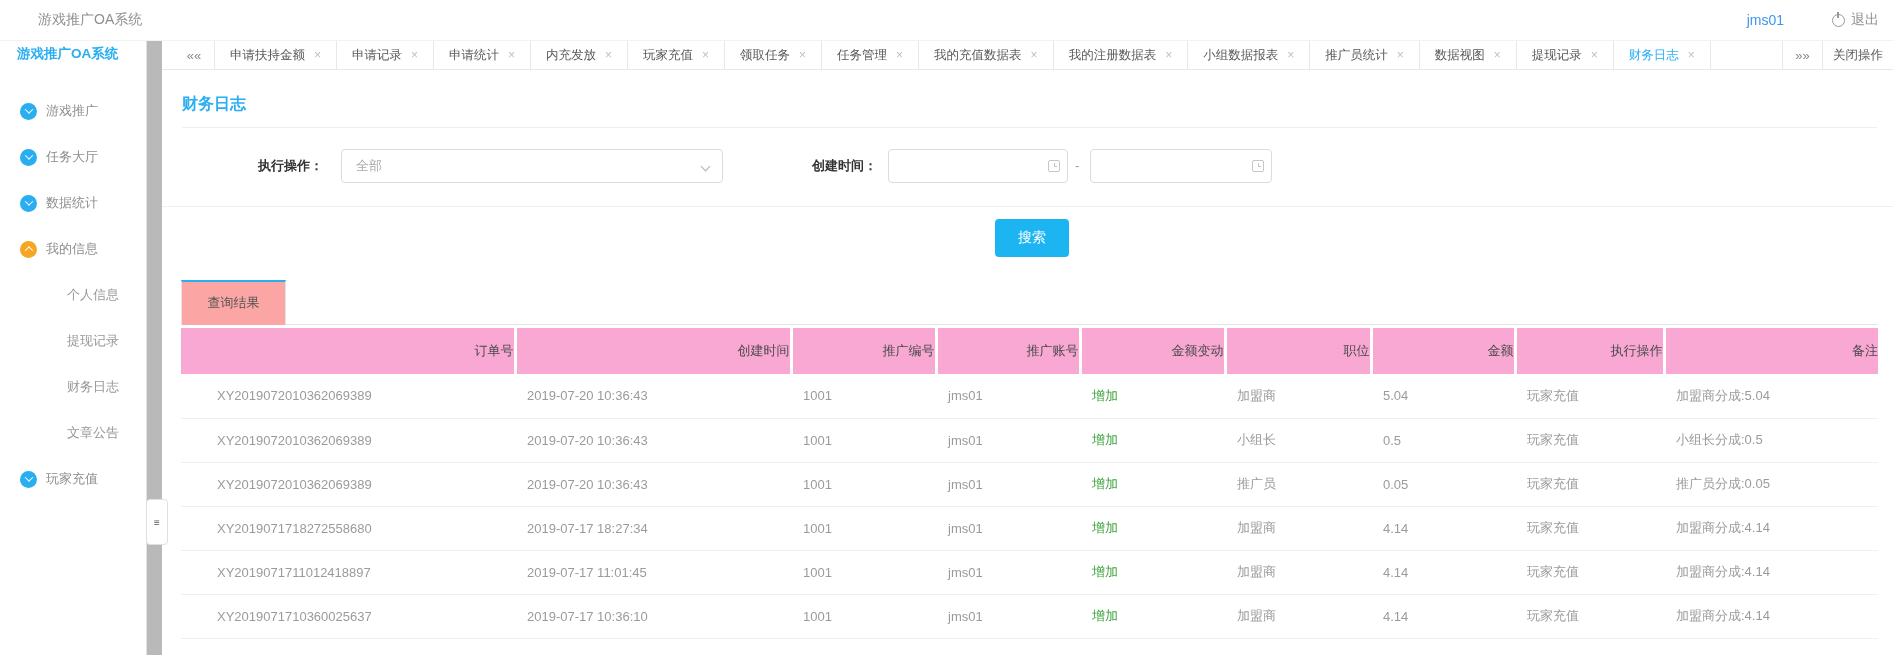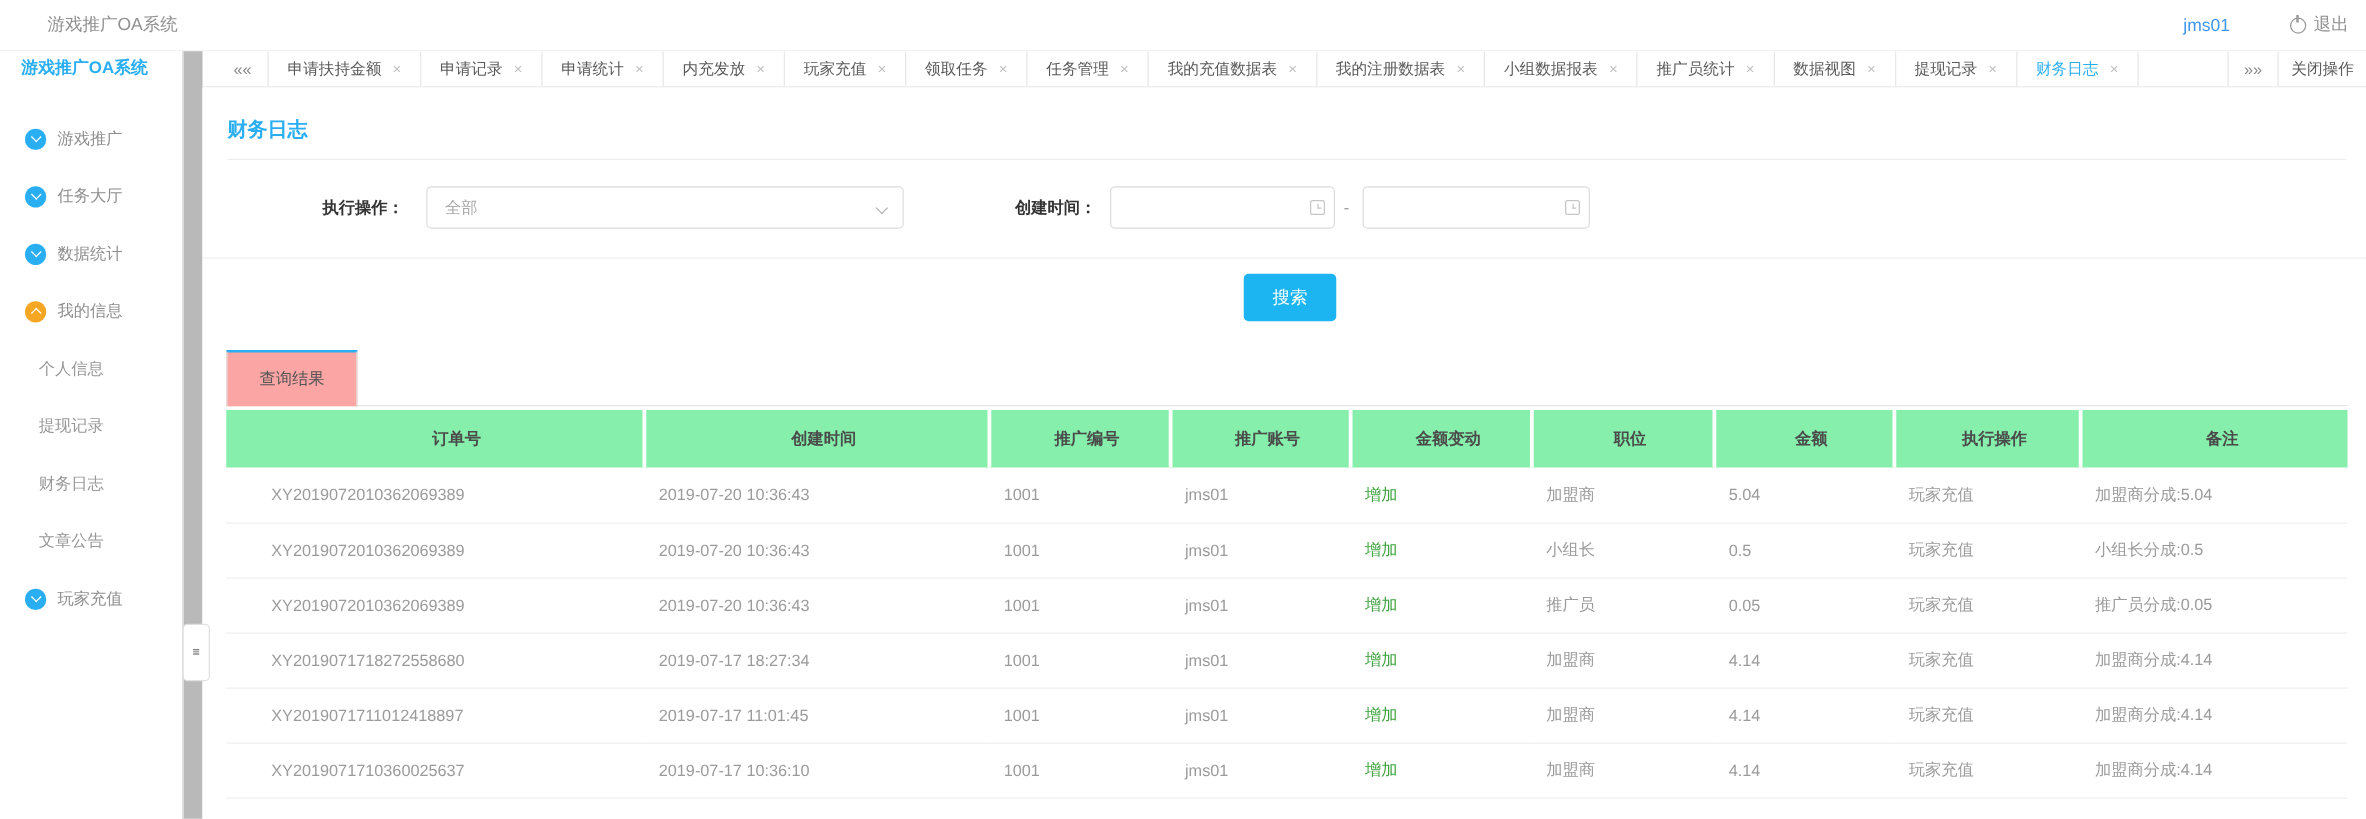--- a/index.html
+++ b/index.html
@@ -20,21 +20,21 @@
   
   .below { display:flex; height:615px; border-top:1px solid #f2f2f2; }
 
   
   .sidebar { width:162px; position:relative; background:#fff; flex:none; }
   .side-title { height:29px; line-height:26px; padding-left:17px; color:#29aef2;
     font-weight:bold; font-size:13.5px; white-space:nowrap; }
   .side-menu { padding-top:18px; }
   .side-item { height:46px; display:flex; align-items:center; padding-left:20px;
     color:#8e8e8e; font-size:13px; cursor:pointer; }
-  .side-sub { height:46px; line-height:46px; padding-left:31px; color:#979797;
+  .side-sub { height:46px; line-height:46px; padding-left:67px; color:#979797;
     font-size:13px; cursor:pointer; }
   .circ { width:17px; height:17px; border-radius:50%; margin-right:9px; flex:none;
     display:flex; align-items:center; justify-content:center; }
   .circ.blue { background:#29aef2; }
   .circ.orange { background:#f5a623; }
   .chev { width:6px; height:6px; border-right:1.6px solid #fff; border-bottom:1.6px solid #fff; }
   .chev.down { transform:rotate(45deg) translate(-1px,-1px); }
   .chev.up { transform:rotate(-135deg) translate(-1px,-1px); }
   .side-scrollbar { position:absolute; top:0; right:0; width:16px; height:615px;
     background:#b9b9b9; border-left:1px solid #e3e3e3; }
@@ -89,22 +89,22 @@
     background:#1cb5f2; color:#fff; font-size:14px; border:none; border-radius:4px; cursor:pointer;
     font-family:inherit; }
 
   .results-tab { position:absolute; left:19px; top:210px; width:105px; height:45px;
     background:#fca5a5; border:1px solid #e4e4e4; border-top:2px solid #29aef2; border-bottom:none;
     z-index:2; text-align:center; line-height:42px; font-size:13px; color:#555; cursor:pointer; }
   .tabs-divider { position:absolute; left:19px; right:15px; top:254px; border-bottom:1px solid #e4e4e4; z-index:1; }
 
   .data-table { position:absolute; left:19px; top:258px; width:1697px;
     border-collapse:collapse; table-layout:fixed; font-size:13px; }
-  .data-table th { background:#86efac; height:46px; text-align:center; color:#4a4a4a;
-    font-weight:700; padding-left:12px; border-left:3px solid #fff; }
+  .data-table th { background:#f9a8d4; height:46px; text-align:right; color:#4a4a4a;
+    font-weight:400; padding-left:12px; border-left:3px solid #fff; }
   .data-table th:first-child { padding-left:36px; border-left:none; }
   .data-table td { height:44px; color:#9b9b9b; padding-left:12px;
     border-bottom:1px solid #efefef; overflow:hidden; white-space:nowrap; }
   .data-table td:first-child { padding-left:36px; }
   .data-table td.green { color:#3da33d; }
   .c0{width:334px}.c1{width:276px}.c2{width:145px}.c3{width:144px}.c4{width:145px}
   .c5{width:146px}.c6{width:144px}.c7{width:149px}.c8{width:214px}
 </style>
 </head>
 <body>

